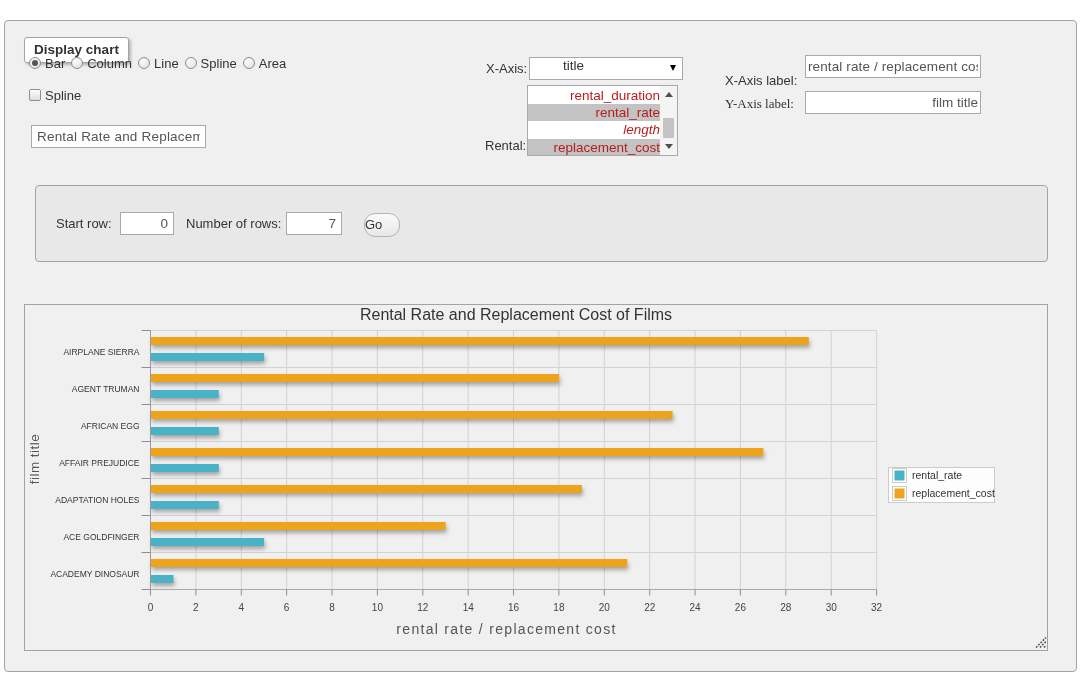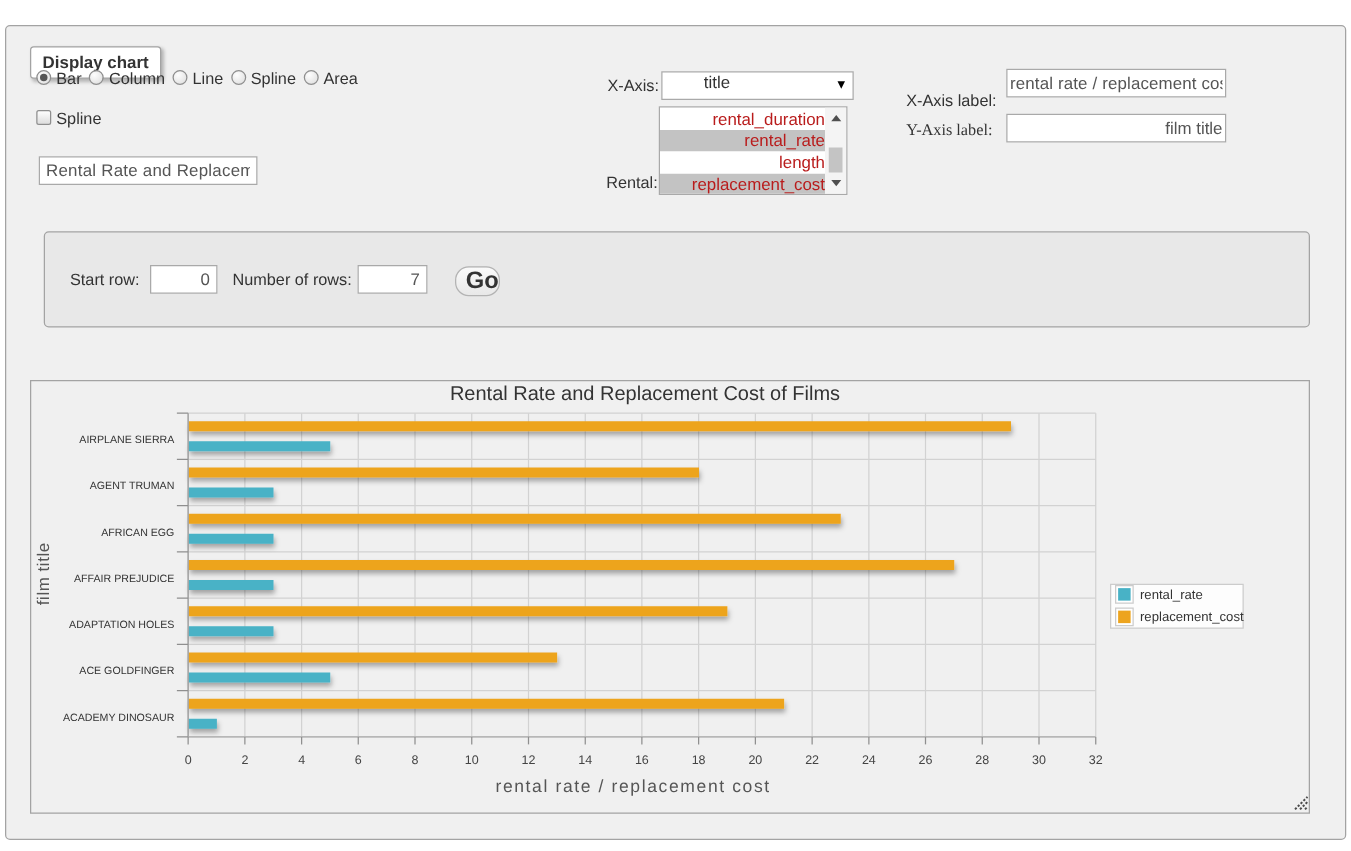--- a/index.html
+++ b/index.html
@@ -34,41 +34,41 @@
 <div class="abs" style="left:529px;top:57px;width:152px;height:21px;background:#fff;border:1px solid #a9a9a9;">
   <span style="position:absolute;left:7px;top:0;font-size:13.5px;color:#333;margin-left:26px;">title</span>
   <span style="position:absolute;right:6px;top:7px;width:0;height:0;border-left:3.3px solid transparent;border-right:3.3px solid transparent;border-top:6px solid #000;"></span>
 </div>
 
 <span class="lab abs" style="left:485px;top:138px;">Rental:</span>
 <div class="abs" style="left:527px;top:85px;width:149px;height:69px;background:#fff;border:1px solid #a9a9a9;overflow:hidden;">
   <div style="position:absolute;left:0;top:0;right:17px;font-size:13.5px;color:#b91c1c;">
     <div style="height:17.5px;line-height:19px;padding-left:5px;">rental_duration</div>
     <div style="height:17.5px;line-height:17.5px;padding-left:5px;background:#c3c3c3;">rental_rate</div>
-    <div style="height:17.5px;line-height:17.5px;padding-left:5px;">length</div>
+    <div style="height:17.5px;line-height:17.5px;padding-left:5px;font-style:italic;">length</div>
     <div style="height:17.5px;line-height:17.5px;padding-left:5px;background:#c3c3c3;">replacement_cost</div>
   </div>
   <div style="position:absolute;right:0;top:0;width:17px;height:69px;background:#f4f4f4;">
     <div style="position:absolute;left:4.5px;top:6px;width:0;height:0;border-left:4px solid transparent;border-right:4px solid transparent;border-bottom:5.5px solid #4f4f4f;"></div>
     <div style="position:absolute;left:3px;top:31.5px;width:11px;height:20.5px;background:#c4c4c4;"></div>
     <div style="position:absolute;left:4.5px;bottom:6px;width:0;height:0;border-left:4px solid transparent;border-right:4px solid transparent;border-top:5.5px solid #4f4f4f;"></div>
   </div>
 </div>
 
 <span class="lab abs" style="left:725px;top:59px;margin-top:14px;">X-Axis label:</span>
 <input class="tx abs" style="left: 805px; top: 55px; width: 170px; height: 21px; letter-spacing: 0.12px; padding: 0px 2px;" value="rental rate / replacement cost">
 <span class="lab abs" style="left:725px;top:96px;font-family:Liberation Serif, serif;">Y-Axis label:</span>
 <input class="tx abs" style="left: 805px; top: 91px; width: 170px; height: 21px; padding: 0px 2px;" value="film title">
 
 <div class="abs" style="left:35px;top:185px;width:1011px;height:75px;background:#e8e8e8;border:1px solid #a3a3a3;border-radius:4px;"></div>
 <span class="lab abs" style="left:56px;top:216px;">Start row:</span>
 <input class="tx abs" style="left: 120px; top: 212px; width: 42px; height: 21px;" value="0">
 <span class="lab abs" style="left:186px;top:216px;">Number of rows:</span>
 <input class="tx abs" style="left: 286px; top: 212px; width: 44px; height: 21px;" value="7">
-<div class="abs" style="left:364px;top:213px;width:34px;height:22px;border:1px solid #b3b3b3;border-radius:11px;background:linear-gradient(#fafafa,#e8e8e8);text-align:right;line-height:22px;font-size:19px;font-weight:bold;color:#333;">Go</div>
+<div class="abs" style="left:364px;top:213px;width:34px;height:22px;border:1px solid #b3b3b3;border-radius:11px;background:linear-gradient(#fafafa,#e8e8e8);text-align:left;line-height:22px;font-size:13px;font-weight:normal;color:#333;">Go</div>
 
 <div class="abs" style="left:24px;top:304px;width:1022px;height:345px;background:#f0f0f0;border:1px solid #a3a3a3;">
 <svg width="1022" height="345" viewBox="0 0 1022 345" style="position:absolute;left:0;top:0;font-family:'Liberation Sans',sans-serif">
 <defs>
         <filter id="bsh" x="-20%" y="-60%" width="140%" height="260%">
           <feDropShadow dx="1" dy="3" stdDeviation="2.2" flood-color="#000" flood-opacity="0.32"></feDropShadow>
         </filter>
       </defs>
 <text x="491" y="15" font-size="16" fill="#333" text-anchor="middle">Rental Rate and Replacement Cost of Films</text>
 <line x1="125.5" y1="25.5" x2="851.6" y2="25.5" stroke="#d2d2d2" stroke-width="1"></line>

